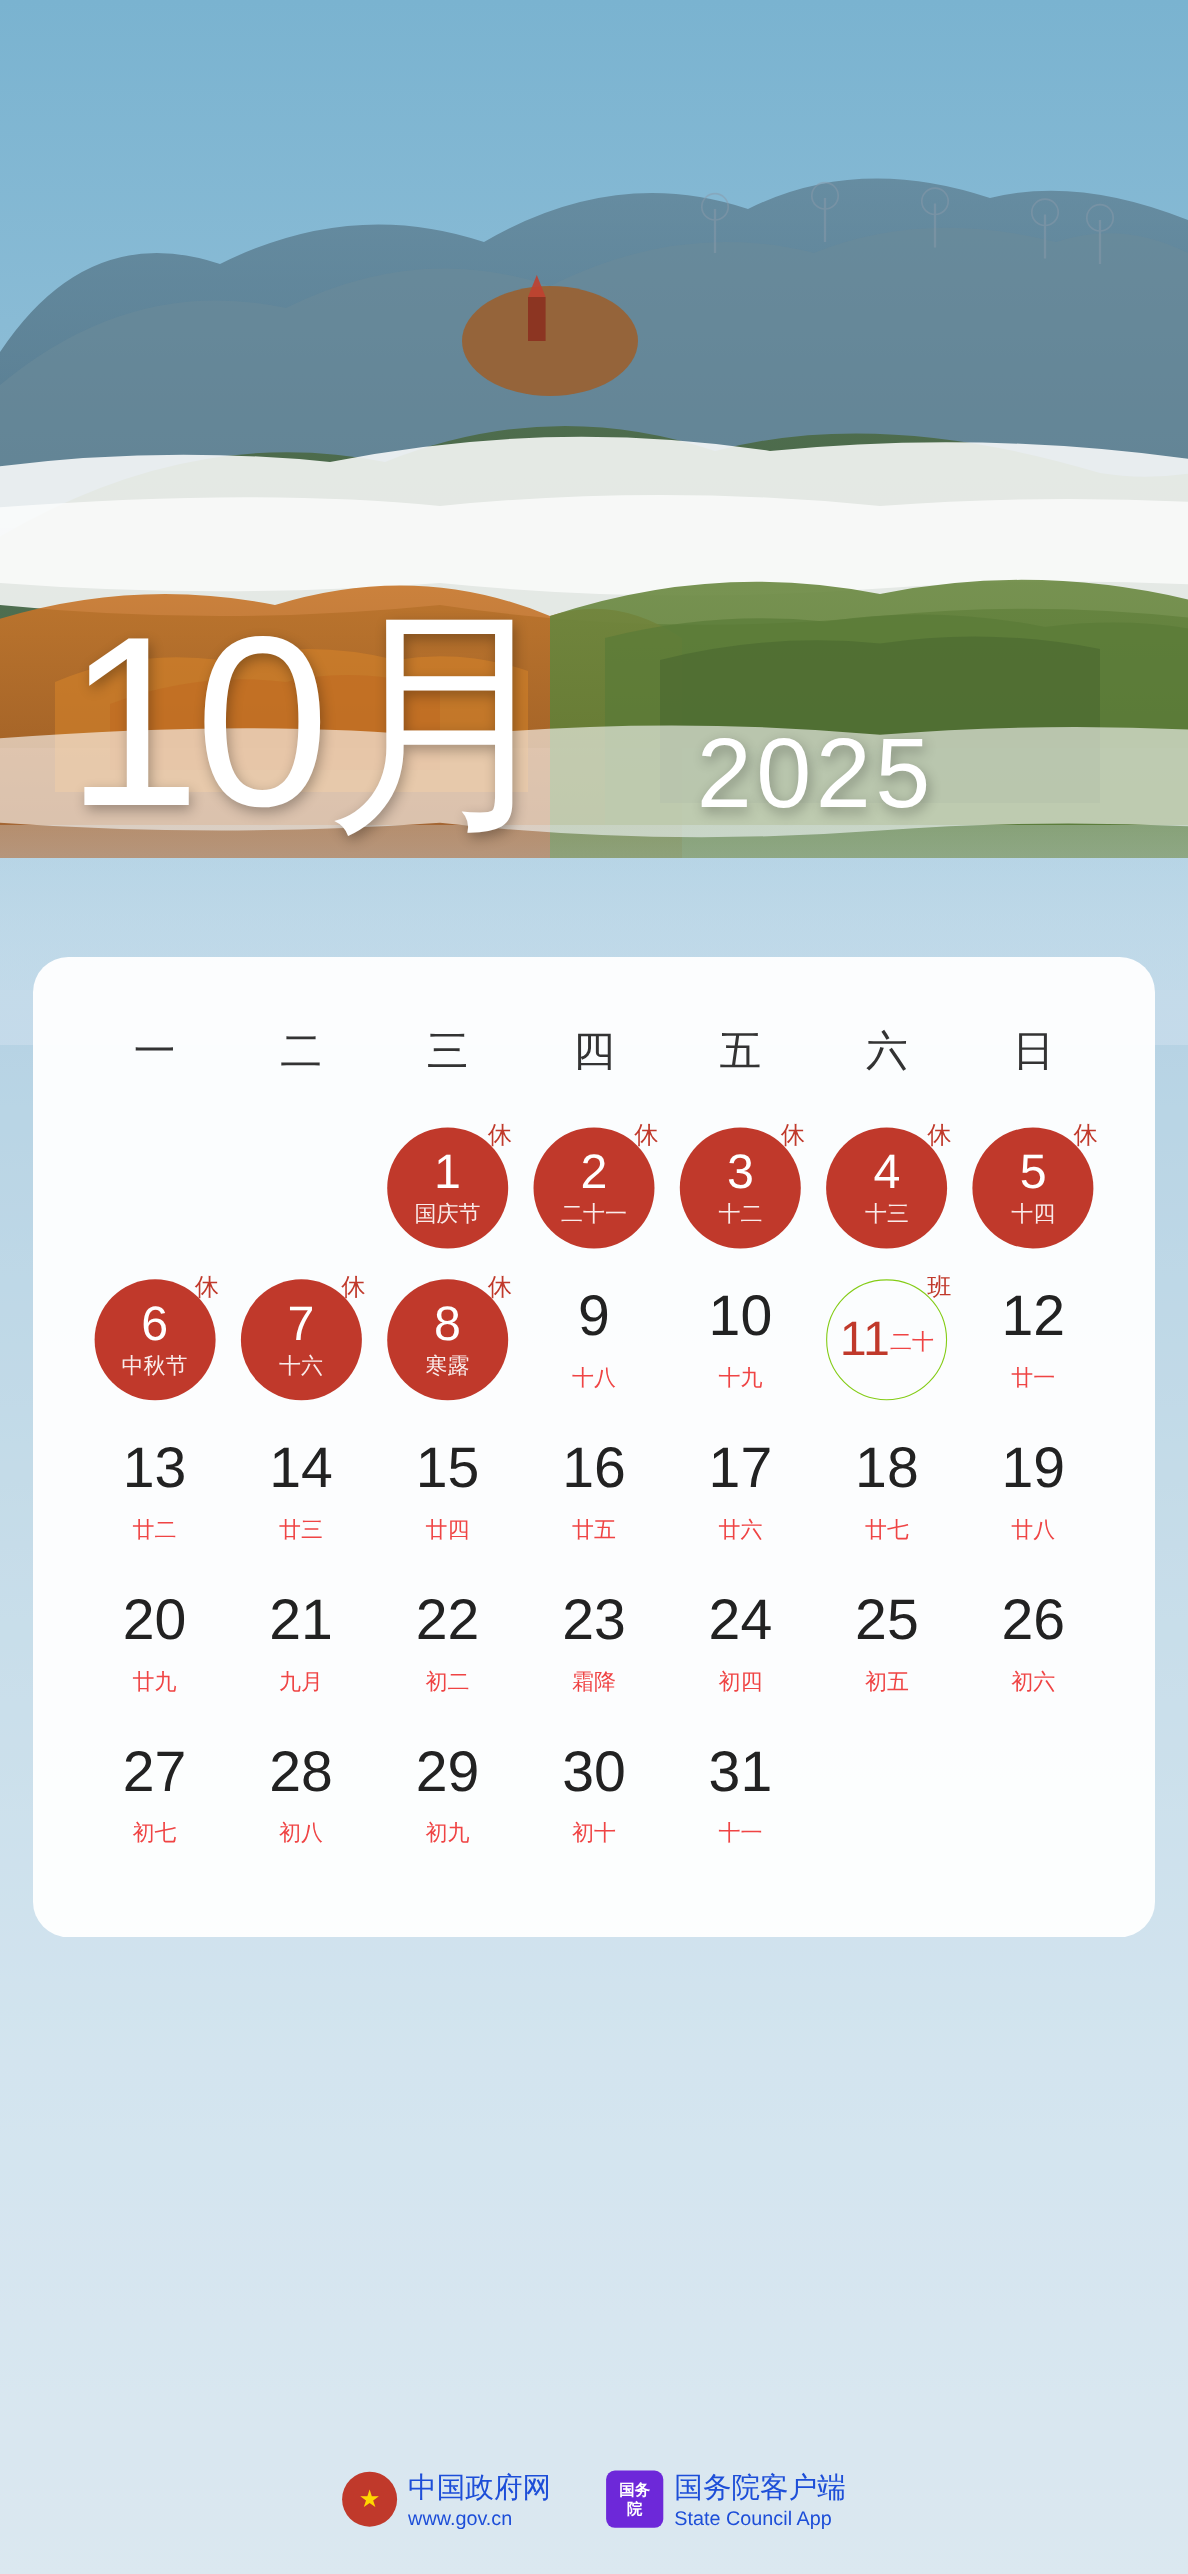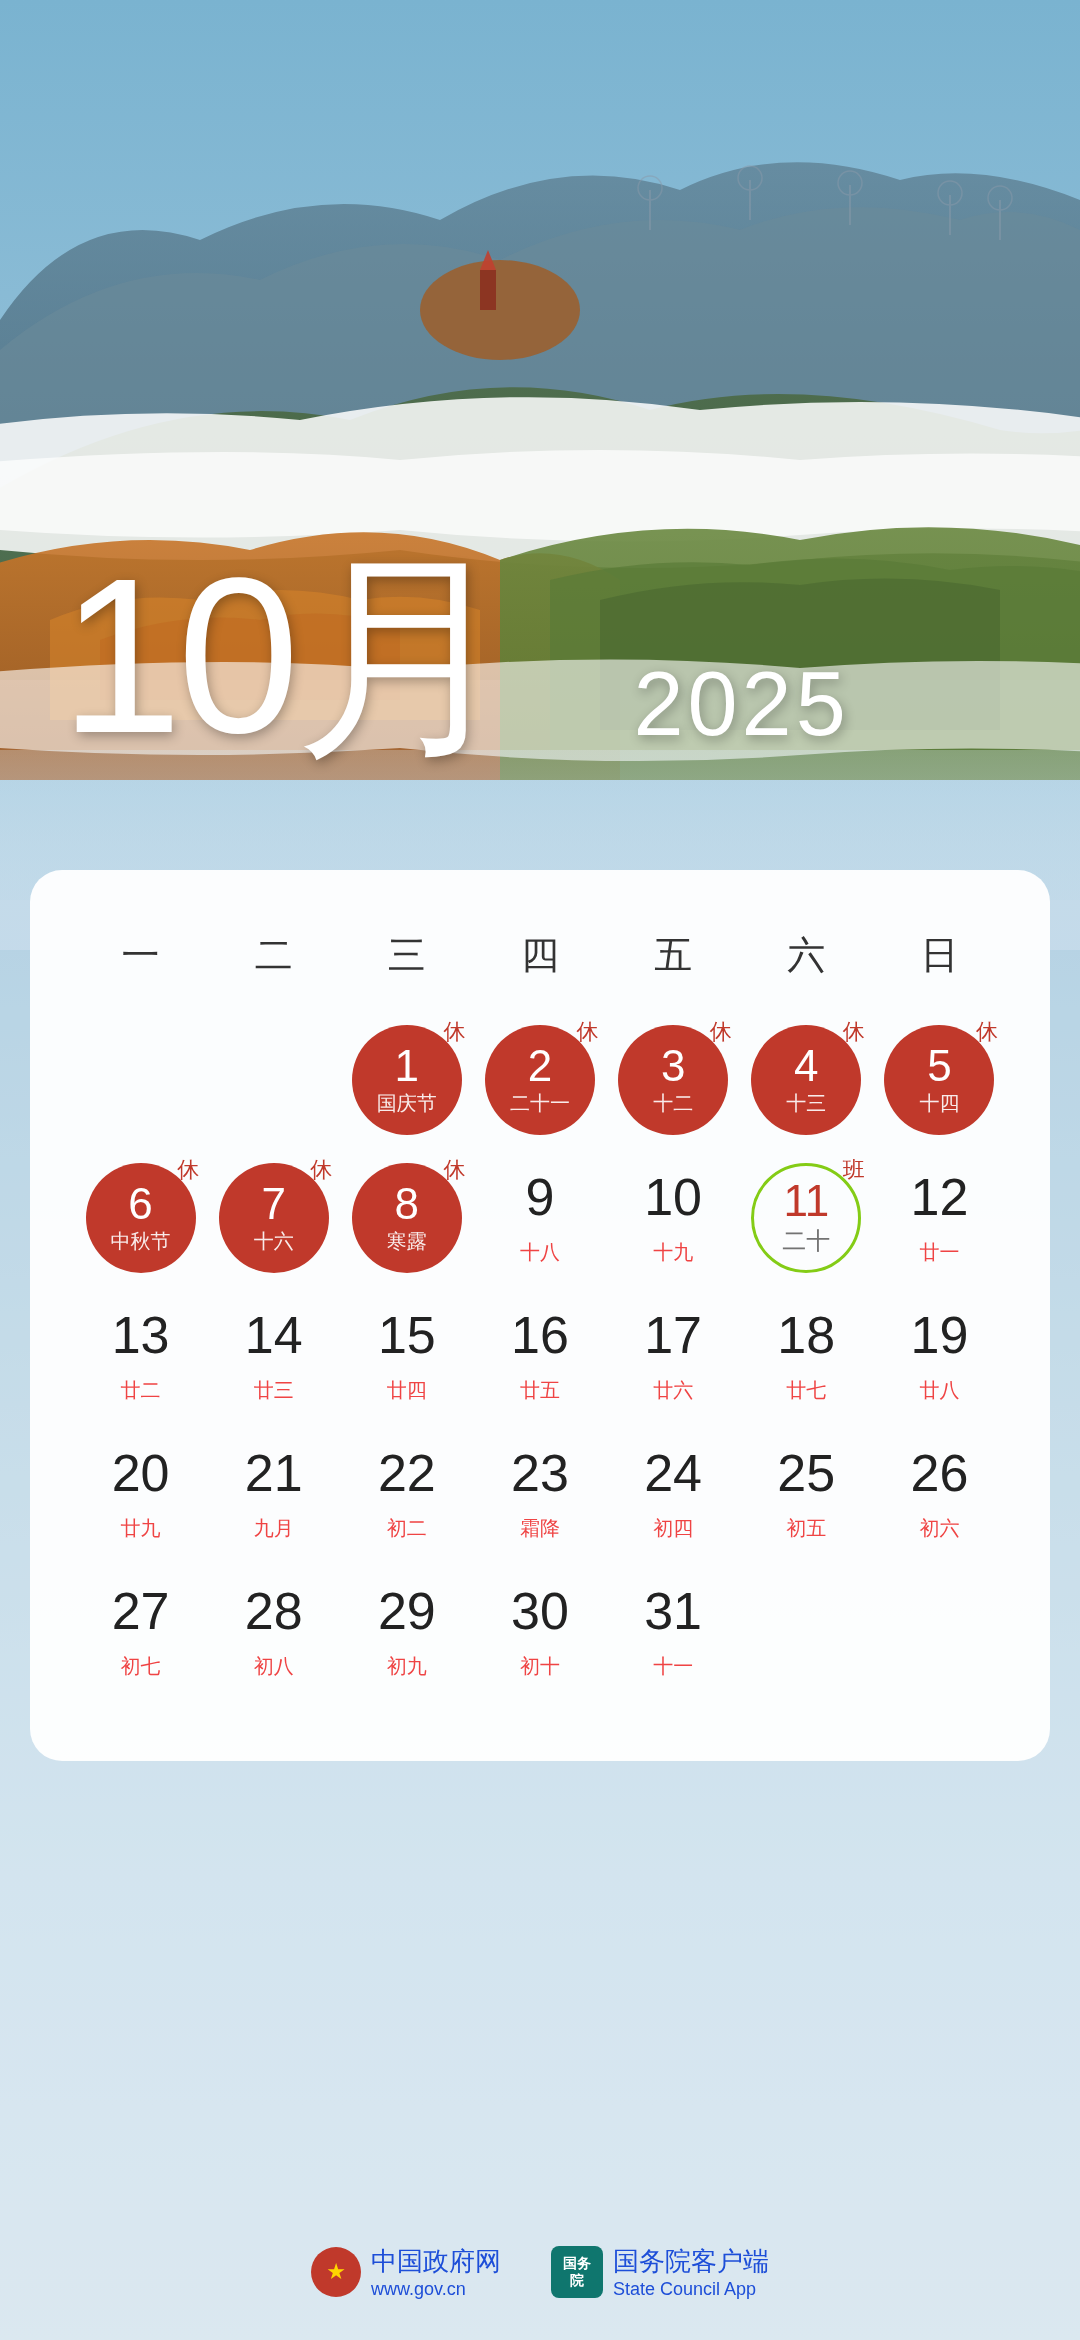--- a/index.html
+++ b/index.html
@@ -142,35 +142,35 @@
       color: rgba(255,255,255,0.9);
       font-size: 20px;
       margin-top: 2px;
       text-align: right;
     }
 
     
     .cal-cell.today-cell .day-circle {
       width: 110px;
       height: 110px;
-      border: 3px solid #84cc16;
+      border: 1px solid #84cc16;
       border-radius: 50%;
       display: flex;
-      flex-direction: column;
+      flex-direction: row;
       justify-content: center;
     }
 
     .cal-cell.today-cell .day-num {
       color: #c0392b;
       font-size: 44px;
     }
 
     .cal-cell.today-cell .day-sub {
-      color: #737373;
-      font-size: 24px;
+      color: #ef4444;
+      font-size: 20px;
       margin-top: 2px;
     }
 
     
     .day-circle {
       display: flex;
       flex-direction: column;
       align-items: center;
       justify-content: center;
       width: 110px;
@@ -218,21 +218,21 @@
     }
 
     .footer-text-sub {
       font-size: 18px;
       color: #1d4ed8;
     }
 
     .footer-logo-box {
       width: 52px;
       height: 52px;
-      background: #0f766e;
+      background: #6d28d9;
       border-radius: 8px;
       display: flex;
       align-items: center;
       justify-content: center;
       color: white;
       font-size: 20px;
       font-weight: bold;
     }
 
     

